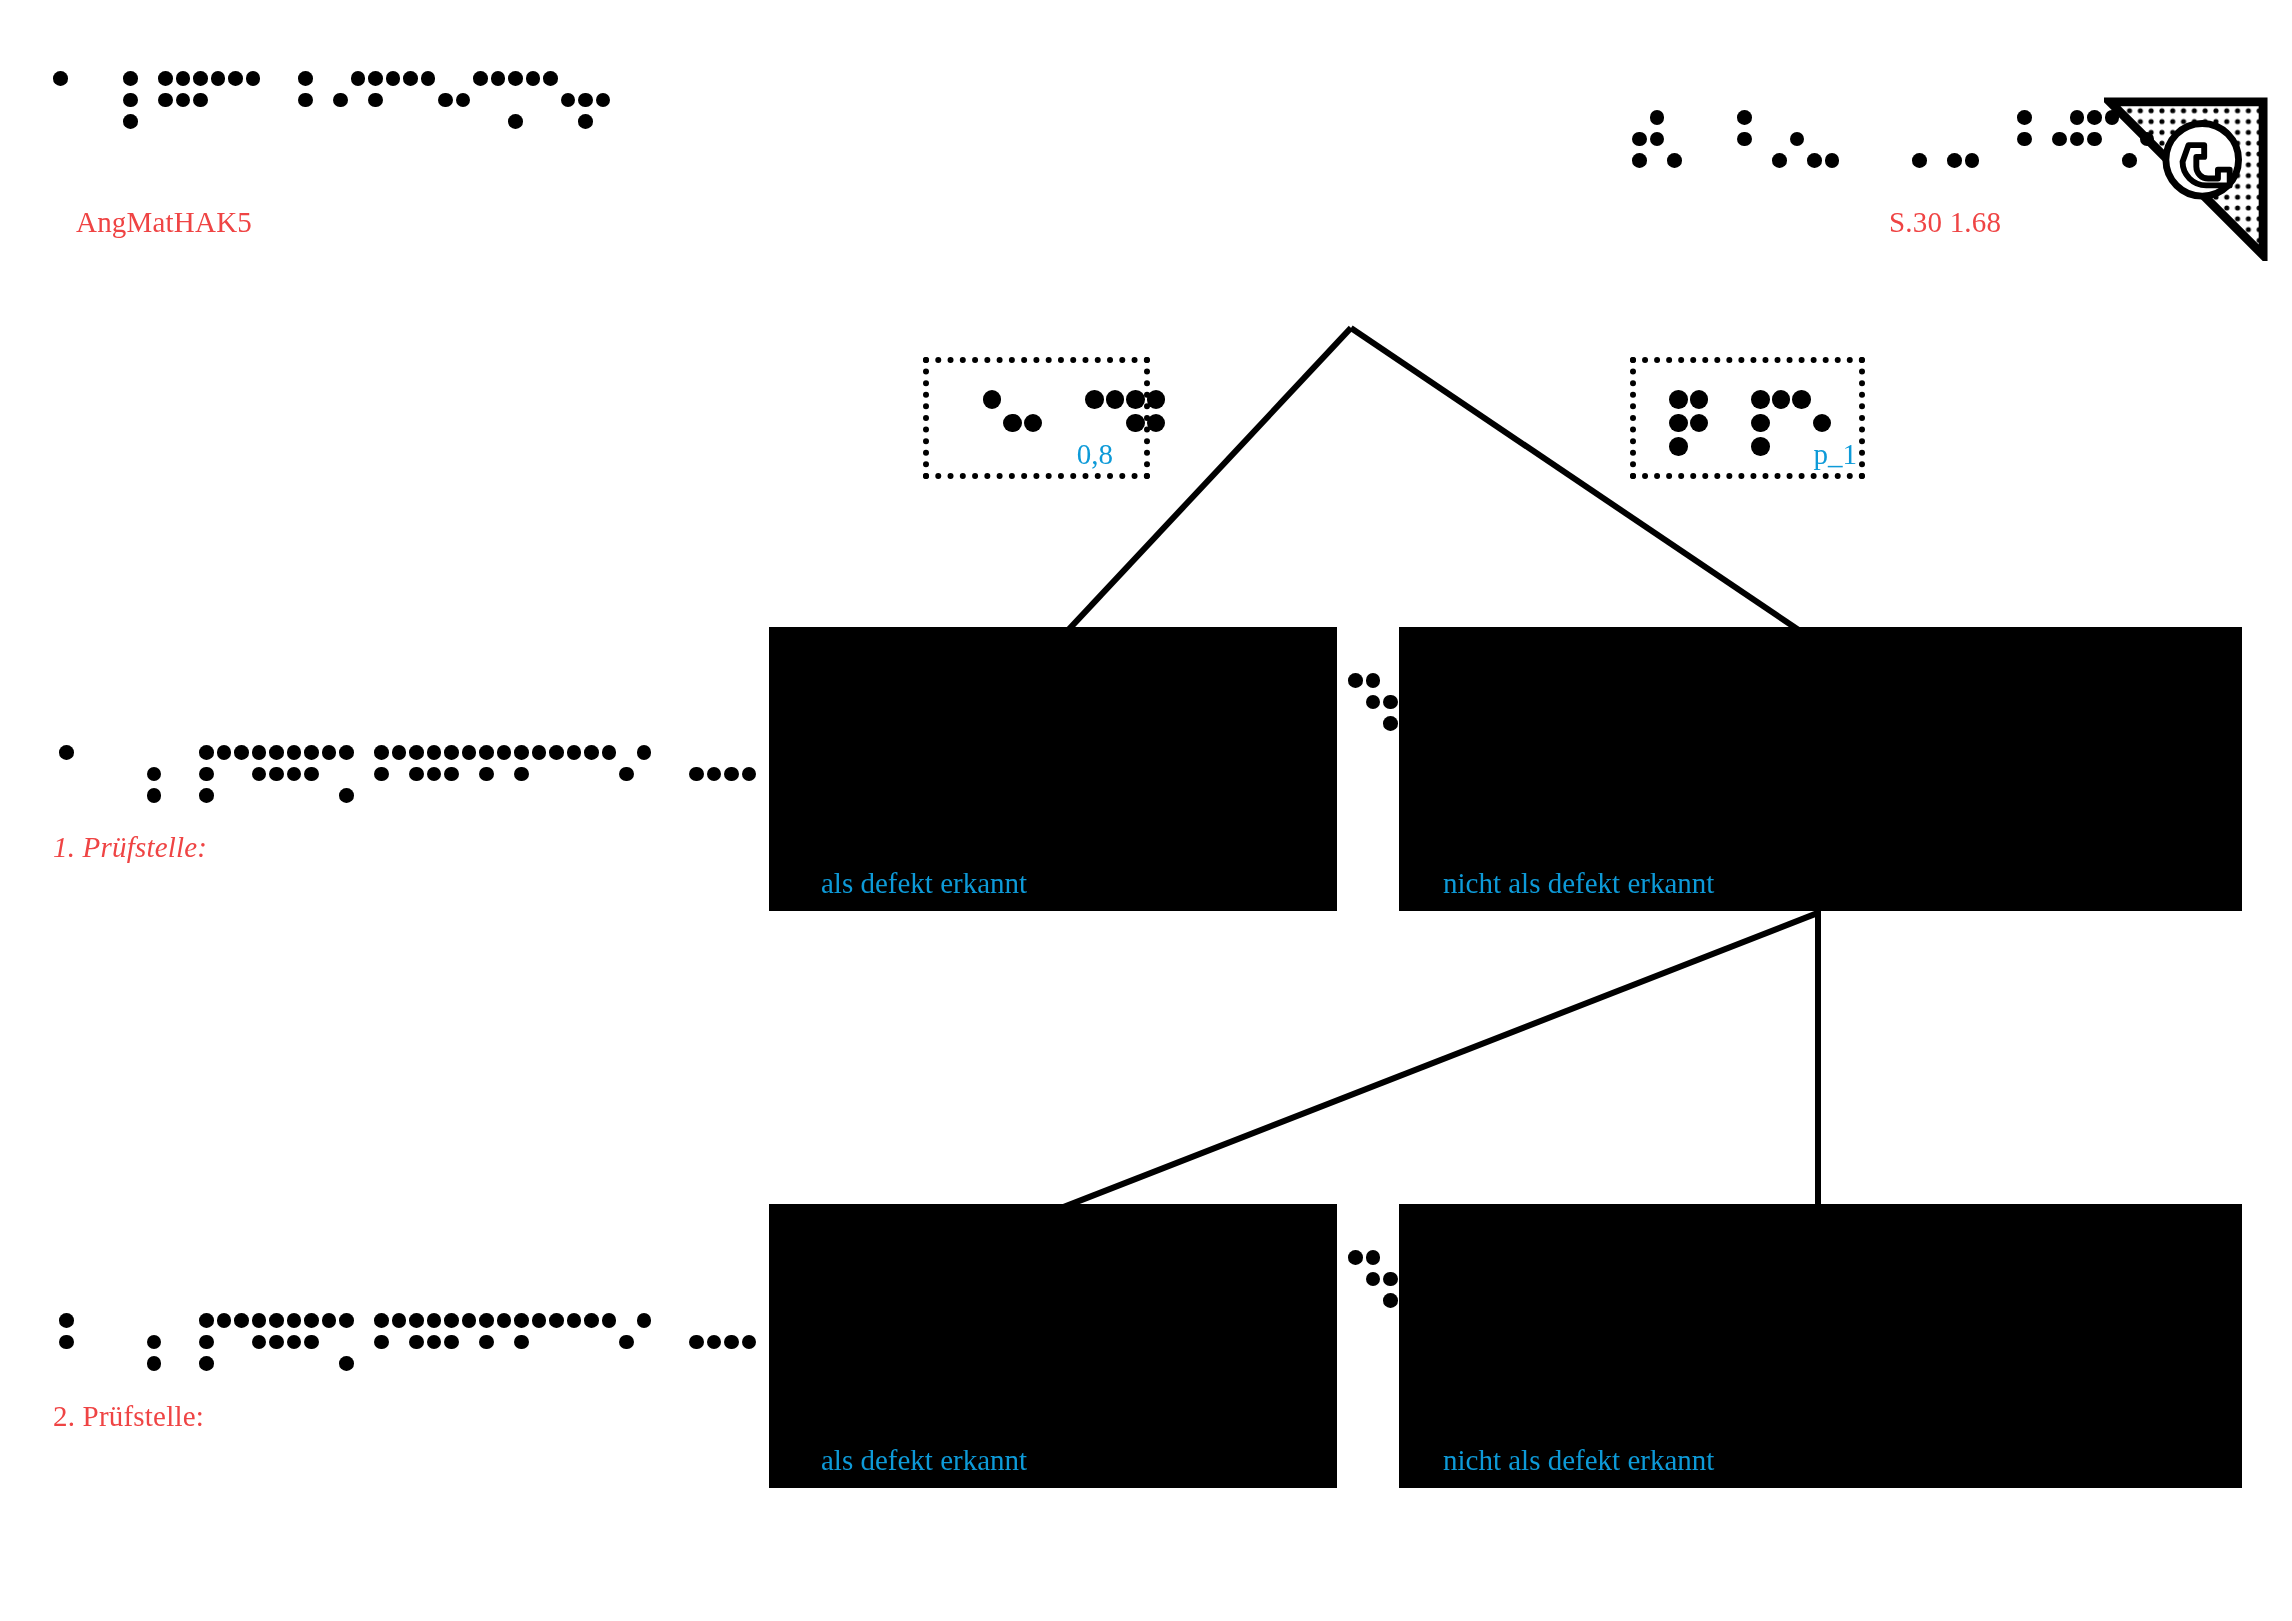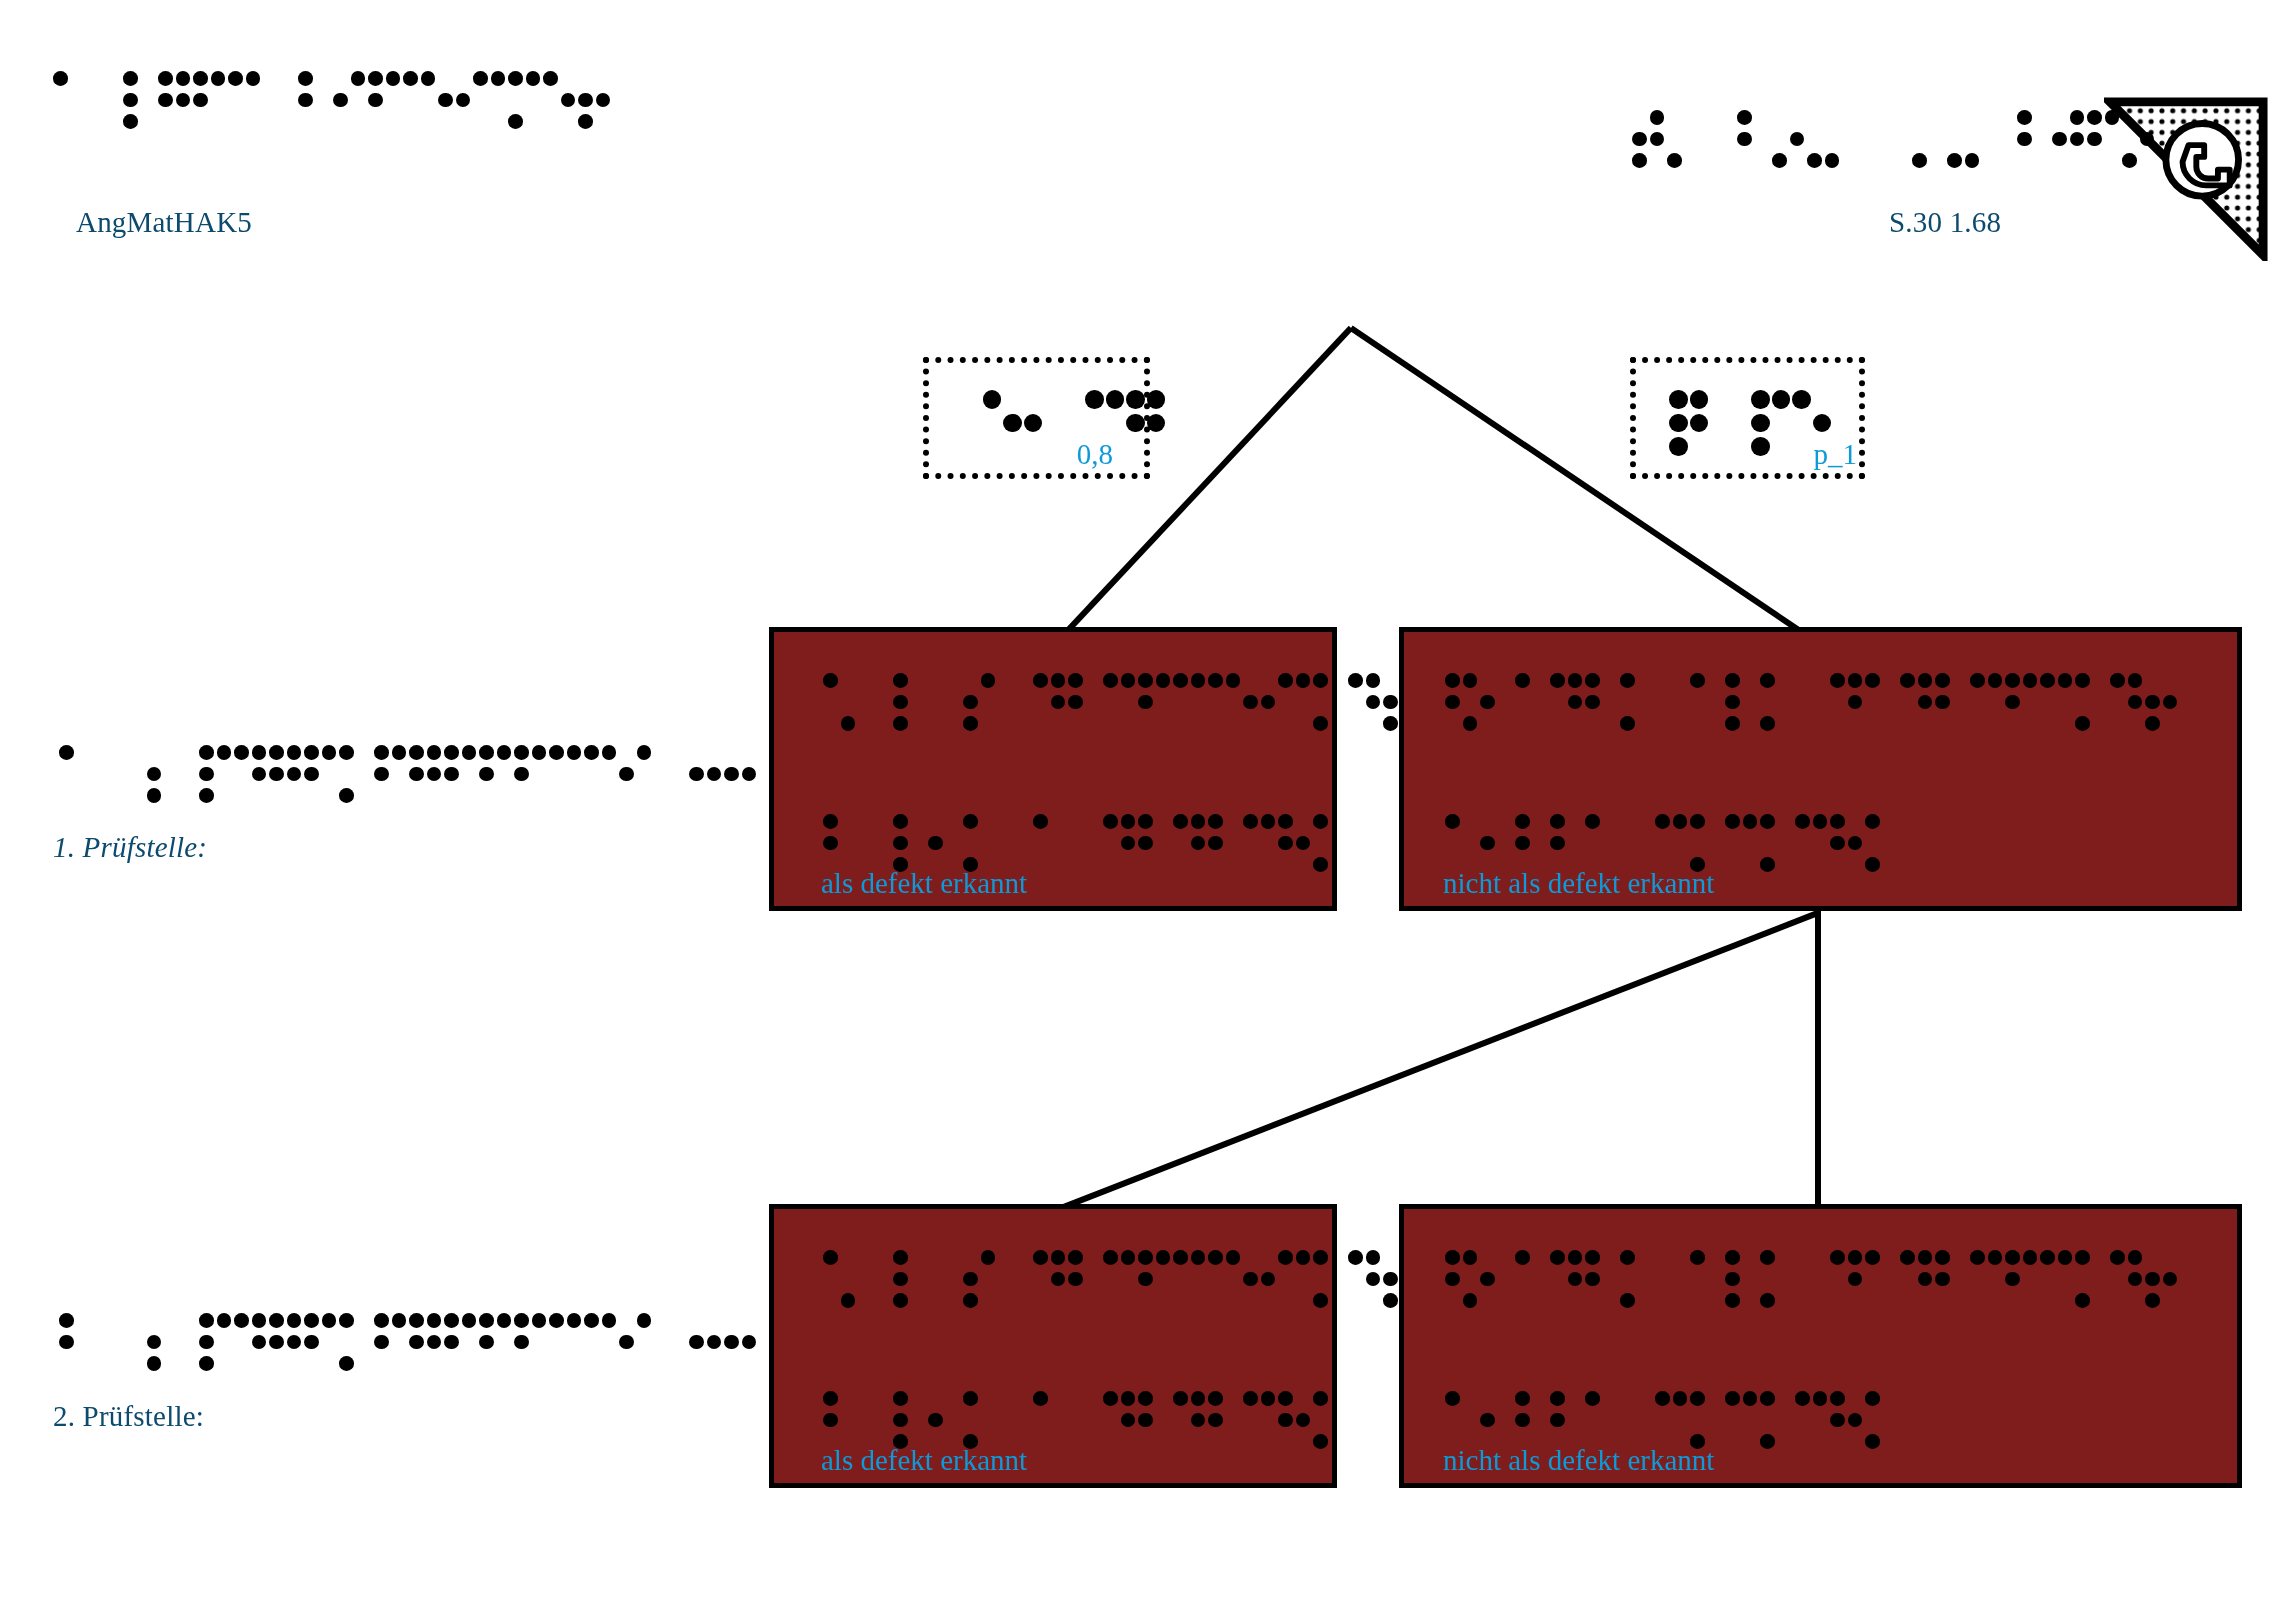--- a/index.html
+++ b/index.html
@@ -10,21 +10,21 @@
   #page {
     position: relative;
     width: 2293px;
     height: 1621px;
     background: #ffffff;
     font-family: "Liberation Serif", serif;
     overflow: hidden;
   }
   .cap {
     position: absolute;
-    color: #0c4a6e;
+    color: #ef4444;
     font-family: "Liberation Serif", serif;
     font-size: 29px;
     letter-spacing: 0.2px;
     white-space: nowrap;
   }
 
   
   .braille {
     position: absolute;
     display: flex;
@@ -52,21 +52,21 @@
   .braille.big .cell { width: 41px; height: 94px; }
   .braille.big .dot { width: 18.6px; height: 18.6px; }
   .braille.big .c2 { left: 22.5px; }
   .braille.big .r2 { top: 23.5px; }
   .braille.big .r3 { top: 47px; }
 
   
   .solidbox {
     position: absolute;
     border: 5.9px solid #000000;
-    background: #7f1d1d;
+    background: #000000;
     box-sizing: border-box;
   }
   .dotbox {
     position: absolute;
     border: 6.9px dotted #000000;
     background: #ffffff;
     box-sizing: border-box;
   }
   .boxcap {
     position: absolute;

